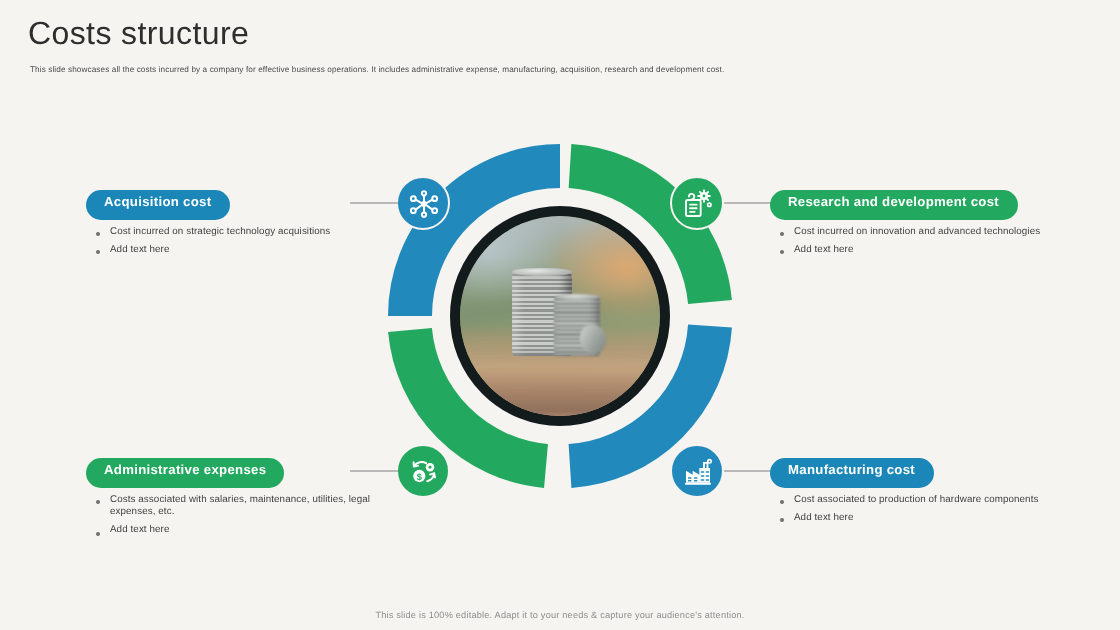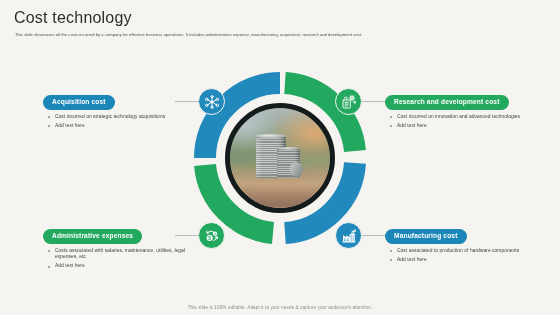--- a/index.html
+++ b/index.html
@@ -244,21 +244,21 @@
     width: 2.3px;
     height: 2.3px;
     border: 0.6px solid #6f6f6f;
     border-radius: 50%;
     box-sizing: border-box;
   }
 </style>
 </head>
 <body>
 
-<div class="slide-title">Cost technology</div>
+<div class="slide-title">Costs structure</div>
 <div class="slide-subtitle">This slide showcases all the costs incurred by a company for effective business operations. It includes administrative expense, manufacturing, acquisition, research and development cost.</div>
 
 <div class="diagram">
 
   <svg class="ring-svg" viewBox="0 0 172 172">
 
     <g fill="none" stroke-linecap="butt" stroke-width="22">
 
       <path d="M 86 11 A 75 75 0 0 0 11 86" stroke="#2189BC"></path>
 

